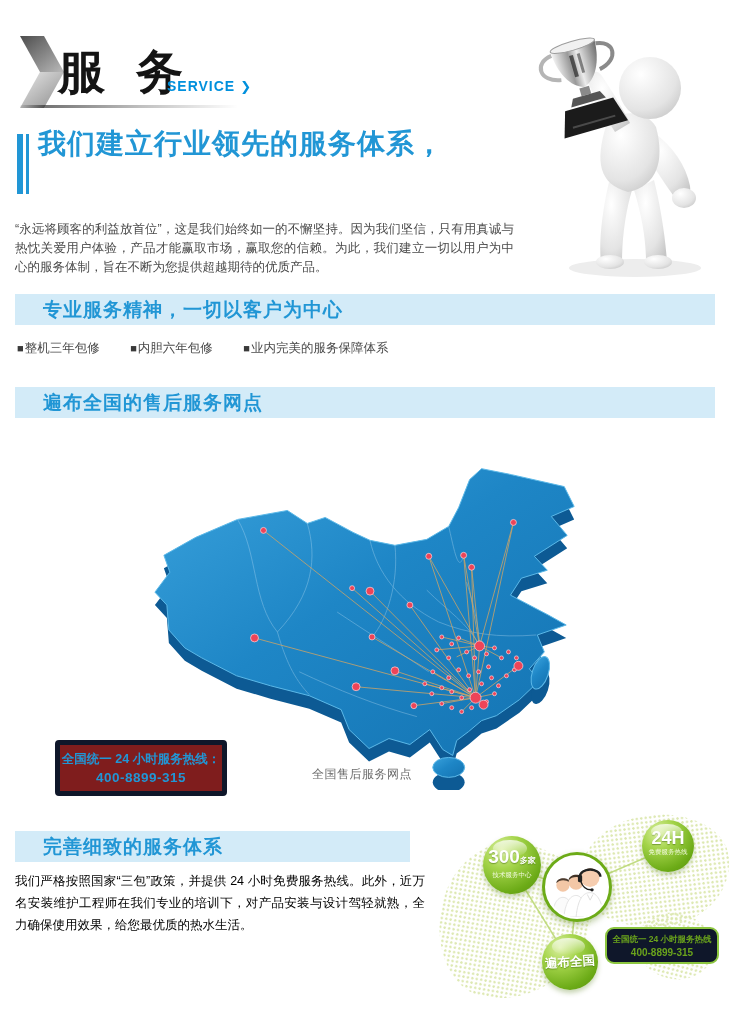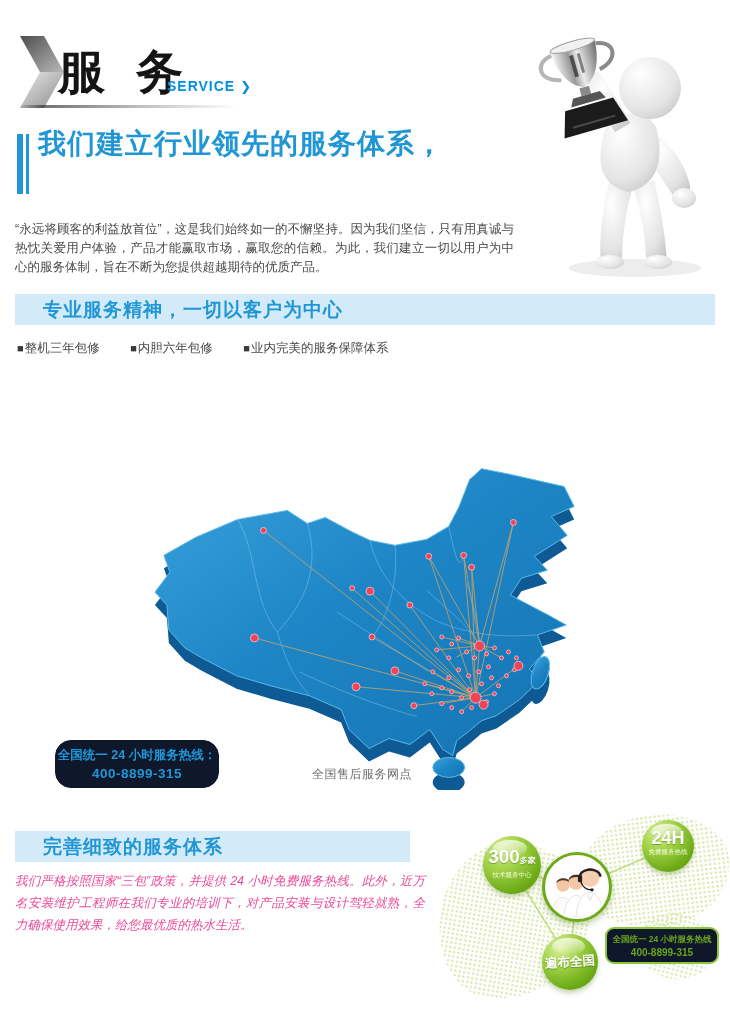--- a/index.html
+++ b/index.html
@@ -33,27 +33,27 @@
   .banner.b3{top:831px;width:395px;}
 
   .bullets{position:absolute;left:17px;top:340px;font-size:12.5px;color:#4a4a4a;}
   .bullets .item{display:inline-block;margin-right:27px;}
   .bullets .sq{color:#3a3a3a;margin-right:1px;font-size:11px;}
 
   .net-para{position:absolute;left:15px;top:428px;width:702px;font-size:12.5px;color:#4a4a4a;line-height:21.5px;text-align:justify;}
 
   
   .mapwrap{position:absolute;left:138px;top:462px;width:478px;height:328px;}
-  .hotline-blue{position:absolute;left:55px;top:740px;width:162px;height:46px;border:1px solid #0f172a;border-radius:16px;
-    background:#0f172a;text-align:center;color:#2196d5;font-weight:bold;}
+  .hotline-blue{position:absolute;left:55px;top:740px;width:162px;height:46px;border:5px solid #0f172a;border-radius:4px;
+    background:#7f1d1d;text-align:center;color:#2196d5;font-weight:bold;}
   .hotline-blue .l1{font-size:12.5px;margin-top:6px;}
   .hotline-blue .l2{font-size:13.5px;margin-top:2px;letter-spacing:.5px;}
   .map-caption{position:absolute;left:312px;top:766px;font-size:12px;color:#6b6b6b;letter-spacing:.5px;}
 
-  .sys-para{position:absolute;left:15px;top:870px;width:410px;font-size:12.5px;color:#ec4899;line-height:22px;text-align:justify;font-style:italic;}
+  .sys-para{position:absolute;left:15px;top:870px;width:410px;font-size:12.5px;color:#000000;line-height:22px;text-align:justify;}
 
   
   .green-zone{position:absolute;left:440px;top:815px;width:290px;height:221px;}
   .blob{position:absolute;background-image:radial-gradient(#dbe7ad 1px,rgba(0,0,0,0) 1.4px);background-size:4.5px 4.5px;opacity:.95;}
   .blob.b-a{left:0;top:28px;width:150px;height:158px;border-radius:45% 55% 62% 38%/50% 40% 60% 50%;transform:rotate(10deg);}
   .blob.b-b{left:138px;top:0;width:152px;height:112px;border-radius:50% 50% 45% 55%/55% 45% 55% 45%;transform:rotate(-7deg);}
   .blob.b-c{left:196px;top:98px;width:78px;height:66px;border-radius:50%;transform:rotate(14deg);}
   .green-lines{position:absolute;left:0;top:0;}
   .gcircle{position:absolute;border-radius:50%;color:#fff;text-align:center;
     background:radial-gradient(circle at 32% 24%,#dcf0a4 0%,#a4d44a 32%,#6cab17 72%,#578f0e 100%);
@@ -149,20 +149,21 @@
   </div>
   <div class="hero-para">“永远将顾客的利益放首位”，这是我们始终如一的不懈坚持。因为我们坚信，只有用真诚与热忱关爱用户体验，产品才能赢取市场，赢取您的信赖。为此，我们建立一切以用户为中心的服务体制，旨在不断为您提供超越期待的优质产品。</div>
 
   <div class="banner b1">专业服务精神，一切以客户为中心</div>
   <div class="bullets">
     <span class="item"><span class="sq">■</span><span>整机三年包修</span></span>
     <span class="item"><span class="sq">■</span><span>内胆六年包修</span></span>
     <span class="item"><span class="sq">■</span><span>业内完美的服务保障体系</span></span>
   </div>
 
+  <div class="banner b2">遍布全国的售后服务网点</div>
 
   <div class="mapwrap">
     <svg width="478" height="328" viewBox="0 0 480 328">
       <defs>
         <linearGradient id="gMap" x1="0" y1="0" x2="1" y2="1">
           <stop offset="0" stop-color="#3aa2dc"></stop>
             <stop offset="45%" stop-color="#1e86c6"></stop>
             <stop offset="100%" stop-color="#1473b2"></stop>
         </linearGradient>
       </defs>

